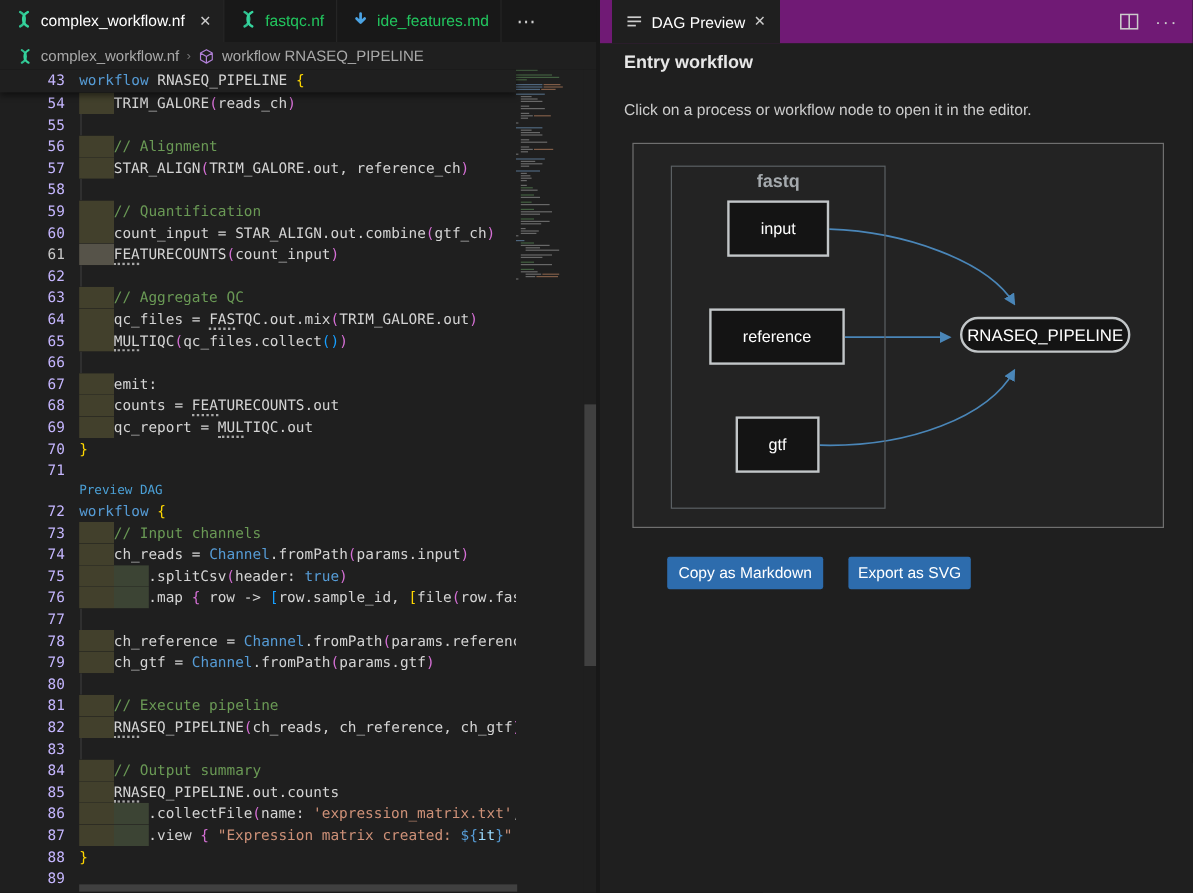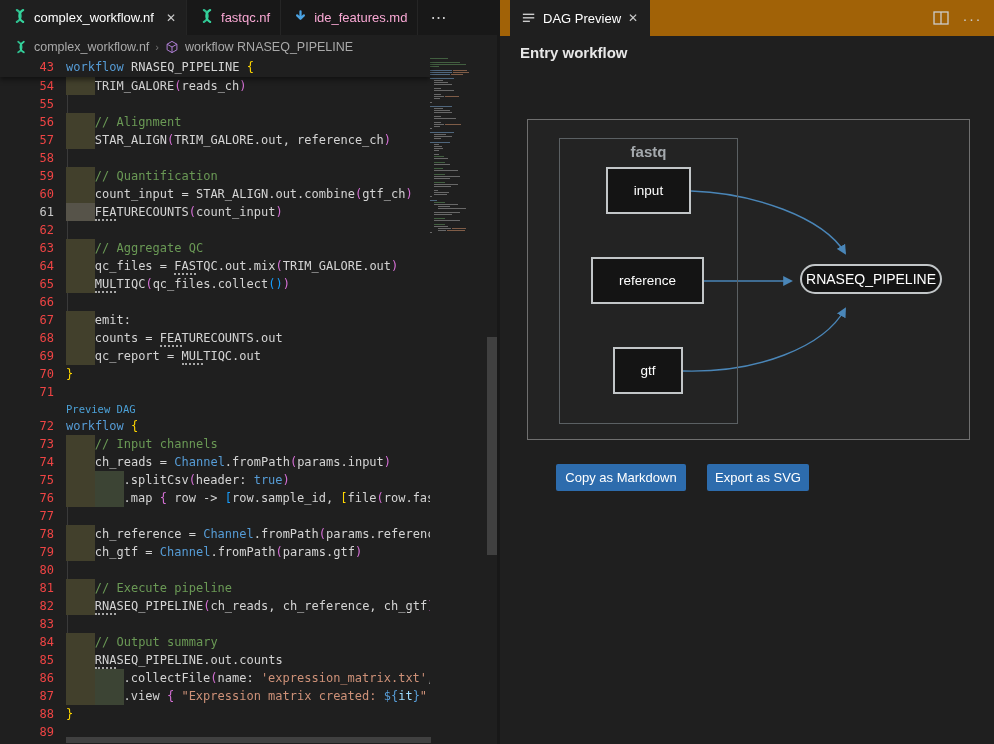--- a/index.html
+++ b/index.html
@@ -4,38 +4,38 @@
 <style>
   * { margin:0; padding:0; box-sizing:border-box; }
   html,body { width:994px; height:744px; overflow:hidden; background:#181818;
               font-family:"Liberation Sans", sans-serif; }
   .win { position:relative; width:994px; height:744px; background:#181818; }
 
   
   .editor-group { position:absolute; left:0; top:0; width:497px; height:744px; }
   .tabbar { position:absolute; left:0; top:0; width:497px; height:35px; background:#181818; display:flex; }
   .tab { height:35px; display:flex; align-items:center; gap:6px; padding:0 10px 0 12px;
-         font-size:13px; color:#f9a8d4; border-right:1px solid #252525; cursor:pointer; }
+         font-size:13px; color:#22c55e; border-right:1px solid #252525; cursor:pointer; }
   .tab.active { background:#1f1f1f; color:#ffffff; }
   .tab .close { font-size:12px; color:#cccccc; margin-left:6px; }
   .tab-overflow { margin-left:12px; align-self:center; color:#cfcfcf; font-size:16px; letter-spacing:2px; cursor:pointer; }
 
   .breadcrumb { position:absolute; left:0; top:35px; width:497px; height:23px; background:#1f1f1f;
                 display:flex; align-items:center; gap:6px; padding-left:14px; font-size:12.5px; color:#a9a9a9; }
   .breadcrumb .sep { color:#767676; font-size:11px; }
   .crumb { cursor:pointer; }
 
   .editor { position:absolute; left:0; top:58px; width:497px; height:686px; background:#1f1f1f; overflow:hidden; }
 
   .code-font { font-family:"DejaVu Sans Mono", monospace; font-size:12px; line-height:18px; white-space:pre; }
 
   .sticky { position:absolute; left:0; top:0; width:430px; height:19px; background:#1f1f1f; z-index:5;
             box-shadow:0 3px 5px rgba(0,0,0,.45); }
   .row { position:absolute; left:0; width:430px; height:18px; overflow:hidden; }
-  .gutter { position:absolute; left:0; top:0; width:54px; text-align:right; color:#ef4444; }
+  .gutter { position:absolute; left:0; top:0; width:54px; text-align:right; color:#c4b5fd; }
   .gutter.active { color:#c9c9c9; }
   .codetext { position:absolute; top:0; }
   .blk { position:absolute; height:18px; width:29px; }
   .blk1 { left:66px; background:#42402c; }
   .blk1.hot { background:#565349; }
   .blk2 { left:95px; background:#3c4434; }
   .guide { position:absolute; left:67px; top:0; width:1px; height:18px; background:#3a3a3a; }
   .codelens { position:absolute; left:66px; height:16px; font-size:10.5px; line-height:16px;
               color:#4ba0d6; cursor:pointer; }
 
@@ -54,21 +54,21 @@
   .mg { background:#5a8a57; } .mm { background:#6f96bd; } .mw { background:#9a9a9a; } .mo { background:#c08562; }
 
   .vscroll { position:absolute; left:486px; top:0; width:11px; height:686px; }
   .vthumb { position:absolute; left:1px; top:279px; width:10px; height:218px; background:#4c4c4c; opacity:.75; cursor:pointer; }
   .hthumb { position:absolute; left:66px; top:679px; width:365px; height:6px; background:#4c4c4c; opacity:.75; cursor:pointer; }
 
   .sash { position:absolute; left:497px; top:0; width:3px; height:744px; background:#181818; cursor:col-resize; }
 
   
   .panel { position:absolute; left:500px; top:0; width:494px; height:744px; background:#1f1f1f; }
-  .panel-header { position:absolute; left:0; top:0; width:494px; height:36px; background:#a16207; }
+  .panel-header { position:absolute; left:0; top:0; width:494px; height:36px; background:#701a75; }
   .panel-tab { position:absolute; left:10px; top:0; height:36px; background:#1f1f1f; display:flex;
                align-items:center; gap:7px; padding:0 12px; font-size:13px; color:#ffffff; cursor:pointer; }
   .panel-actions { position:absolute; right:12px; top:0; height:36px; display:flex; align-items:center; gap:14px; }
   .icon-btn { color:#cccccc; cursor:pointer; display:flex; align-items:center; }
   .dots { font-size:15px; letter-spacing:1.5px; color:#cccccc; }
 
   .panel-heading { position:absolute; left:20px; top:44px; font-size:15px; font-weight:bold; color:#e7e7e7; }
   .panel-desc { position:absolute; left:20px; top:84px; font-size:13px; color:#cccccc; }
 
   .dag { position:absolute; left:27px; top:119px; width:443px; height:321px; background:#232323; border:1.5px solid #6f6f6f; }
@@ -176,20 +176,21 @@
           <svg width="16" height="14" viewBox="0 0 16 14" fill="none">
             <rect x="1" y="1" width="14" height="12" stroke="#cccccc" stroke-width="1.3"></rect>
             <line x1="8" y1="1" x2="8" y2="13" stroke="#cccccc" stroke-width="1.3"></line>
           </svg>
         </span>
         <span class="dots">···</span>
       </div>
     </div>
 
     <div class="panel-heading">Entry workflow</div>
+    <div class="panel-desc">Click on a process or workflow node to open it in the editor.</div>
 
     <div class="dag">
       <svg class="edges" viewBox="0 0 443 321">
         <defs>
           <marker id="arrow" viewBox="0 0 10 10" refX="8" refY="5" markerWidth="7" markerHeight="7" orient="auto-start-reverse">
             <path d="M0,0 L10,5 L0,10 z" fill="#4a86b8"></path>
           </marker>
         </defs>
         <path d="M163,71 C225,73 295,97 317,133" stroke="#4a86b8" stroke-width="1.4" fill="none" marker-end="url(#arrow)"></path>
         <path d="M176,161 L263,161" stroke="#4a86b8" stroke-width="1.4" fill="none" marker-end="url(#arrow)"></path>

